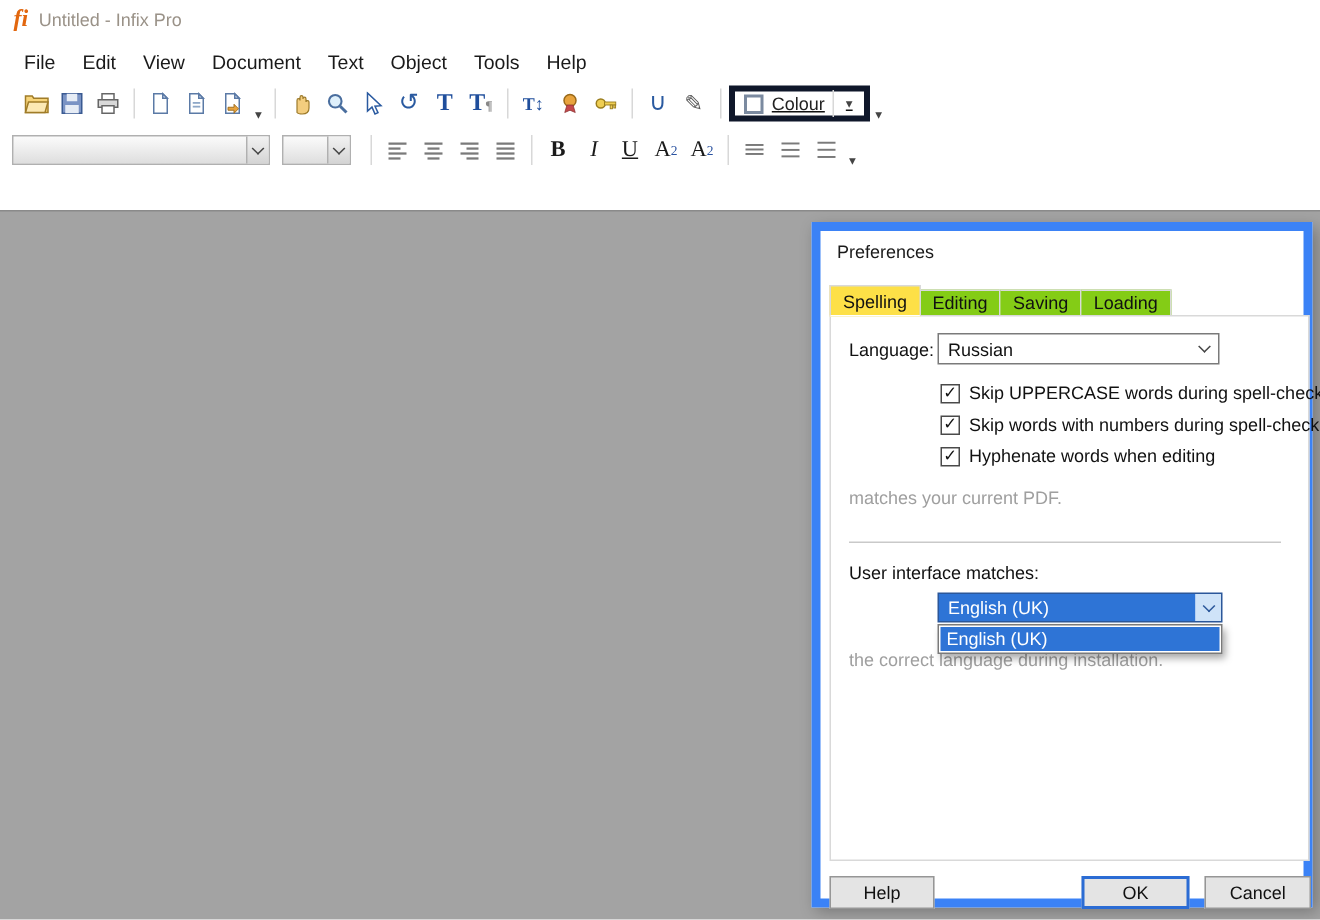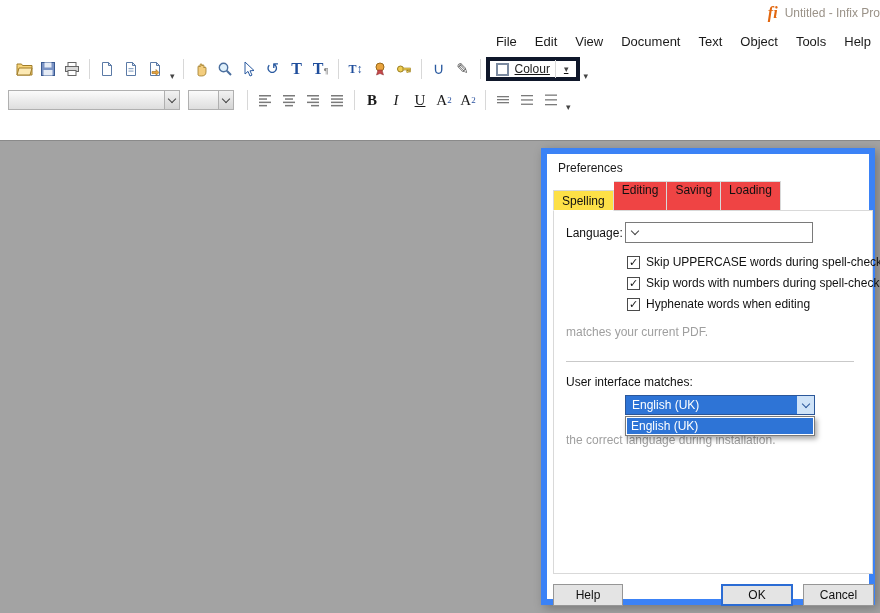--- a/index.html
+++ b/index.html
@@ -2,28 +2,28 @@
 <html><head>
 <meta charset="utf-8">
 <style>
   * { box-sizing: border-box; }
   body { margin:0; background:#fff; }
   .screen { position:relative; width:880px; height:613px; background:#fff;
             font-family:"Liberation Sans", sans-serif; color:#111; overflow:hidden; }
 
   
   .titlebar { position:absolute; top:0; left:0; right:0; height:26px;
-              display:flex; align-items:center; padding-left:9px; gap:7px;justify-content:flex-end; }
+              display:flex; align-items:center; padding-left:9px; gap:7px; }
   .app-icon { font-family:"Liberation Serif", serif; font-style:italic; font-weight:bold;
               color:#e2670f; font-size:16px; line-height:1; }
   .title-text { font-size:12px; color:#9a9288; }
 
   
   .menubar { position:absolute; top:30px; left:0; right:0; height:22px;
-             display:flex; align-items:center; padding-left:7px;justify-content:flex-end; }
+             display:flex; align-items:center; padding-left:7px; }
   .menu-item { font-size:13px; padding:3px 9px; color:#1a1a1a; cursor:default; }
 
   
   .tb { position:absolute; left:0; right:0; display:flex; align-items:center; }
   .tb1 { top:54px; height:30px; padding-left:12px; }
   .tb2 { top:85px; height:30px; padding-left:8px; }
   .tb-btn { width:24px; height:24px; display:flex; align-items:center; justify-content:center; flex:0 0 auto; }
   .tb-sep { width:1px; height:20px; background:#d8d8d8; margin:0 5px; flex:0 0 auto; }
   .tb-caret { font-size:9px; color:#444; margin:0 3px; align-self:flex-end; padding-bottom:3px; }
   .glyph-blue { color:#2a5aa0; font-size:16px; line-height:1; }
@@ -48,21 +48,21 @@
 
   
   .doc-area { position:absolute; top:140px; left:0; right:0; bottom:0;
               background:#a3a3a3; border-top:1px solid #8a8a8a; }
 
   
   .dialog { position:absolute; left:541px; top:148px; width:334px; height:457px;
             background:#fff; border:6px solid #3b82f6; box-shadow:3px 3px 10px rgba(0,0,0,.28); font-size:12px; }
   .dlg-title { position:absolute; left:11px; top:7px; color:#1a1a1a; }
   .tabs { position:absolute; left:6px; top:36px; display:flex; align-items:flex-end; height:21px; }
-  .tab { height:30px; line-height:17px; padding:0 8px; background:#ef4444;
+  .tab { height:18px; line-height:17px; padding:0 8px; background:#84cc16;
          border:1px solid #d9d9d9; border-left:none; cursor:default; }
   .tab:first-child { border-left:1px solid #d9d9d9; }
   .tab.active { height:21px; line-height:20px; background:#fde047; border:1px solid #d9d9d9;
                 border-bottom:1px solid #fff; position:relative; z-index:2; }
   .tab-page { position:absolute; left:6px; top:56px; width:320px; height:364px;
               background:#fff; border:1px solid #d9d9d9; }
 
   .lbl { position:absolute; color:#111; }
   .lbl-language { left:12px; top:15px; }
   .combo { position:absolute; left:71px; top:11px; width:188px; height:21px;
@@ -323,20 +323,21 @@
     <div class="tabs">
       <div class="tab active">Spelling</div>
       <div class="tab">Editing</div>
       <div class="tab">Saving</div>
       <div class="tab">Loading</div>
     </div>
 
     <div class="tab-page">
       <span class="lbl lbl-language">Language:</span>
       <div class="combo">
+        <span class="txt">Russian</span>
         <span class="chev-box">
             <span class="chev"></span>
           </span>
       </div>
 
       <div class="cb-row r0">
         <span class="cb-box">✓</span>
         <span>Skip UPPERCASE words during spell-check</span>
       </div>
       <div class="cb-row r1">

